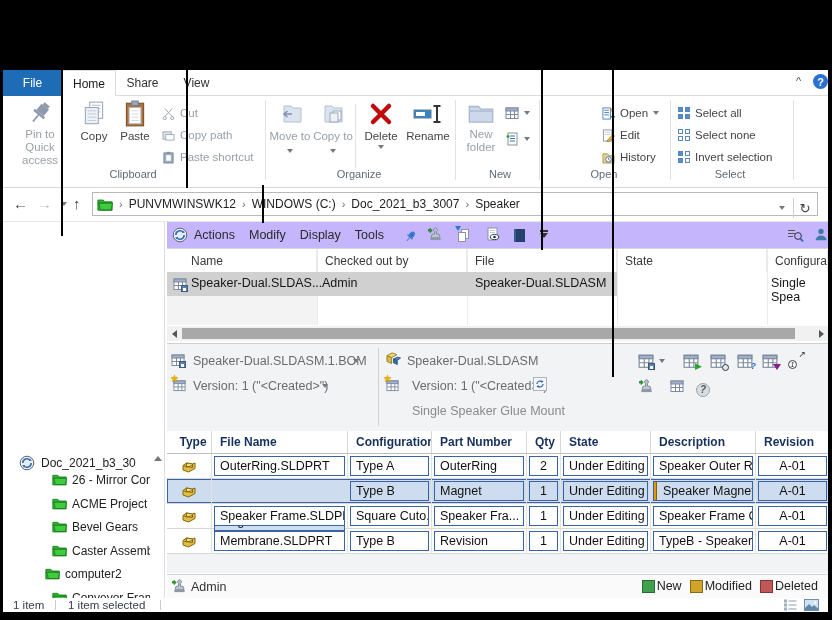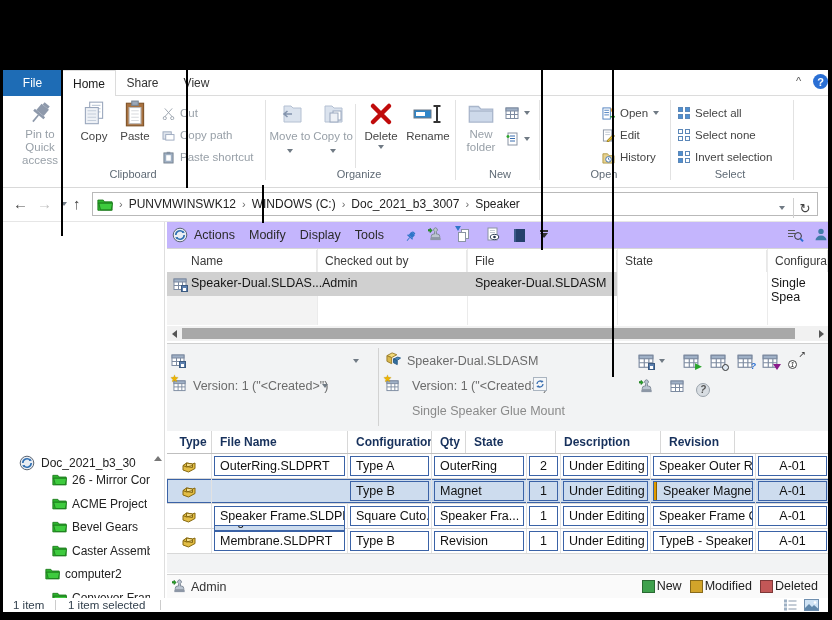--- a/index.html
+++ b/index.html
@@ -529,20 +529,21 @@
     </div>
   </div>
 
   <div class="abs" id="lower">
 
     <span class="tbl-ico" style="left:4px;top:9px;width:14px;height:14px"><svg viewBox="0 0 14 14" width="100%" height="100%">
           <rect x="1" y="2" width="12" height="10.5" fill="#fff" stroke="#7c8aa0"></rect>
           <rect x="1" y="2" width="12" height="3" fill="#9fb0c6" stroke="#7c8aa0"></rect>
           <path d="M1 8.5h12M5.5 5v7.5M9.5 5v7.5" stroke="#7c8aa0" fill="none"></path>
         </svg><i class="floppy"></i></span>
+    <span class="info-txt" style="left:26px;top:10px">Speaker-Dual.SLDASM.1.BOM</span>
     <i class="abs tri-d" style="left:186px;top:15px"></i>
     <span class="tbl-ico" style="left:6px;top:34px;width:13px;height:13px"><svg viewBox="0 0 14 14" width="100%" height="100%">
           <rect x="1" y="2" width="12" height="10.5" fill="#fff" stroke="#7c8aa0"></rect>
           <rect x="1" y="2" width="12" height="3" fill="#9fb0c6" stroke="#7c8aa0"></rect>
           <path d="M1 8.5h12M5.5 5v7.5M9.5 5v7.5" stroke="#7c8aa0" fill="none"></path>
         </svg><i class="star">★</i></span>
     <span class="info-txt" style="left:26px;top:35px">Version: 1 ("&lt;Created&gt;")</span>
     <i class="abs tri-d" style="left:155px;top:40px"></i>
     <div id="info-div"></div>
 
@@ -604,20 +605,21 @@
           <rect x="1" y="2" width="12" height="3" fill="#9fb0c6" stroke="#7c8aa0"></rect>
           <path d="M1 8.5h12M5.5 5v7.5M9.5 5v7.5" stroke="#7c8aa0" fill="none"></path>
         </svg></span>
     <span class="tbl-ico" style="left:529px;top:35px"><i style="display:inline-flex;width:14px;height:14px;border-radius:50%;background:#d8dde2;border:1px solid #9aa3ac;color:#555;font-size:10px;font-weight:bold;align-items:center;justify-content:center">?</i></span>
 
     <div id="bom-table">
       <div id="bom-head">
           <div class="hc" style="width: 45px; text-align: center;">Type</div>
           <div class="hc" style="width: 136px;">File Name</div>
           <div class="hc" style="width: 84px;">Configuration</div>
+          <div class="hc" style="width: 95px;">Part Number</div>
           <div class="hc" style="width: 34px;">Qty</div>
           <div class="hc" style="width: 90px;">State</div>
           <div class="hc" style="width: 105px;">Description</div>
           <div class="hc" style="width: 74px;">Revision</div>
         </div>
       <div id="bom-rows">
           <div class="bomrow">
             <div class="typecell" style="width: 45px;">
               <span style="width: 16px; height: 14px; display: inline-block;"><svg viewBox="0 0 16 14" width="100%" height="100%">
                   <path d="M2 6.5l3.5-2.5 6 1 2.5-1v5.5l-6.5 3.5-5.5-2z" fill="#e2bd45" stroke="#87690f"></path>

